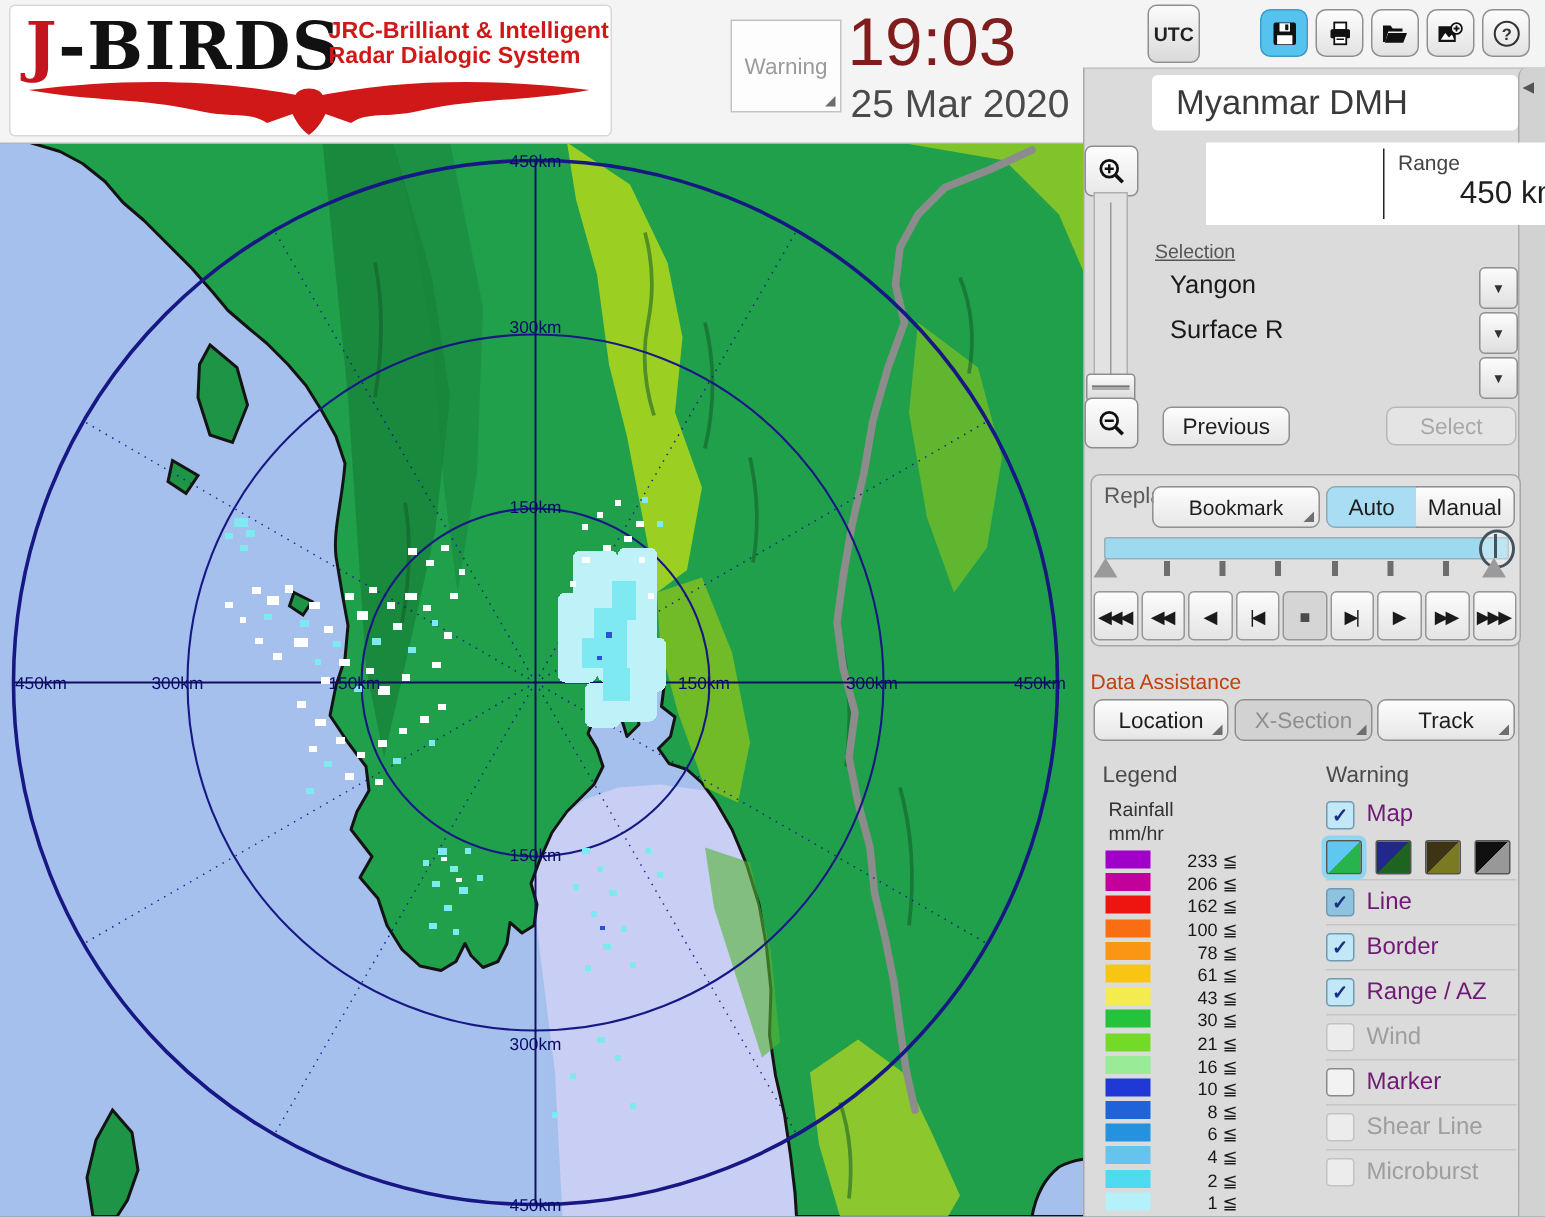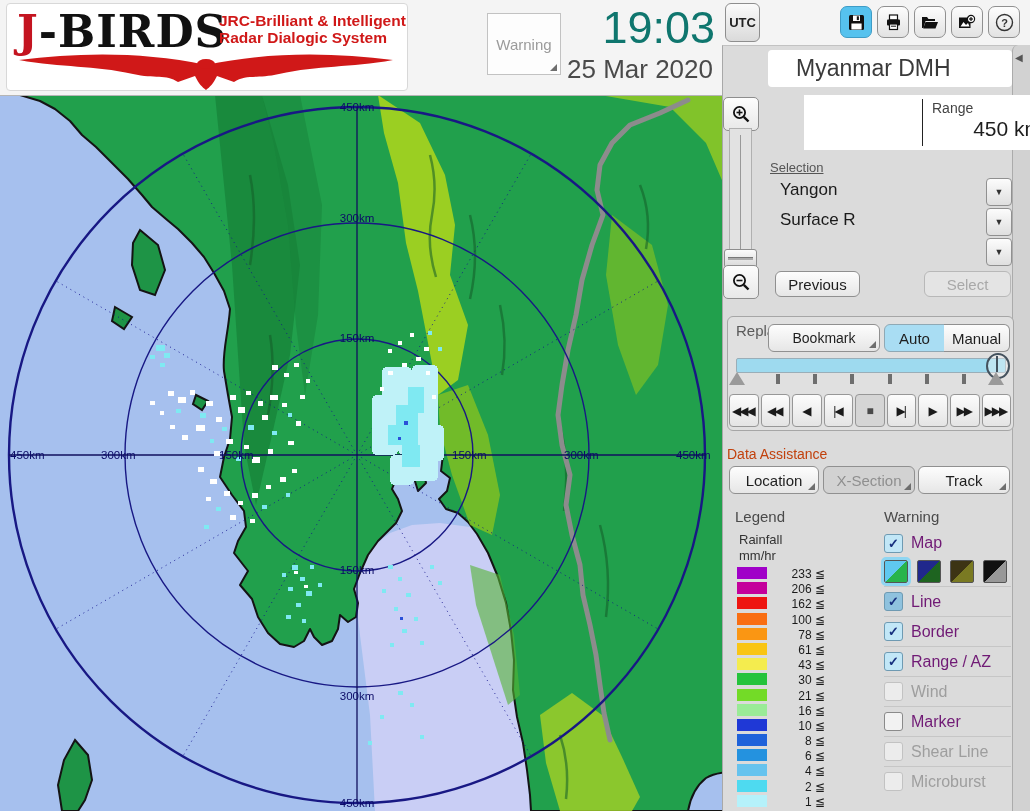--- a/index.html
+++ b/index.html
@@ -11,36 +11,36 @@
   .logo-box{left:6px;top:3px;width:400px;height:86px;background:#FFF;border:1px solid #D8D8D8;border-radius:4px;}
   .logo-title{left:10px;top:2px;font-family:"DejaVu Serif","Liberation Serif",serif;font-weight:bold;
               font-size:44px;color:#111;letter-spacing:1px;}
   .logo-title .j{color:#C41420;}
   .logo-slogan{left:212px;top:8px;color:#D01818;font-weight:bold;font-size:15.5px;line-height:17px;white-space:nowrap;}
   .eagle{left:8px;top:48px;}
   .warn-btn{left:487px;top:13px;width:72px;height:60px;background:#FDFDFD;border:1px solid #C2C2C2;
             color:#9B9B9B;font-size:15px;display:flex;align-items:center;justify-content:center;}
   .corner-tri{position:absolute;right:3px;bottom:3px;width:0;height:0;
               border-left:7px solid transparent;border-bottom:7px solid #6E6E6E;}
-  .clock-time{left:565px;top:2px;width:150px;text-align:right;font-size:45px;color:#0f766e;}
+  .clock-time{left:565px;top:2px;width:150px;text-align:left;font-size:45px;color:#7f1d1d;}
   .clock-date{left:552px;top:54px;width:176px;text-align:center;font-size:26px;color:#4A4A4A;}
   .tz-btn{left:725px;width:33px;height:37px;border:1px solid #8E8E8E;border-radius:6px;
           font-size:13px;font-weight:bold;color:#222;display:flex;align-items:center;justify-content:center;}
-  .tz-utc{top:3px;background:linear-gradient(#FBFBFB,#DADADA);}
+  .tz-utc{top:3px;background:linear-gradient(#FBFBFB,#DADADA);margin-left:40px;}
   .tz-mmt{top:49px;background:#A5D8F0;border-color:#7FA8BC;}
   .toolbar{left:840px;top:6px;display:flex;gap:5px;}
   .tool-btn{width:30px;height:30px;border:1px solid #909090;border-radius:7px;
             background:linear-gradient(#FDFDFD,#E2E2E2);display:flex;align-items:center;justify-content:center;}
   .tool-btn.active{background:#56C2EE;border-color:#3E9CC6;}
   
   .panel-bg{left:722px;top:45px;width:308px;height:766px;background:#DBDBDB;border-left:1px solid #A8A8A8;border-top:1px solid #C2C2C2;}
   .right-strip{left:1012px;top:45px;width:18px;height:766px;background:#D2D2D2;border-left:1px solid #ABABAB;border-top-left-radius:6px;}
   .collapse-arrow{left:1015px;top:52px;font-size:10px;color:#555;}
   .station-box{left:768px;top:50px;width:244px;height:37px;background:#FFF;border-radius:4px;
-               display:flex;align-items:center;padding-left:28px;box-sizing:border-box;font-size:23px;color:#3A3A3A;}
+               display:flex;align-items:center;padding-left:16px;box-sizing:border-box;font-size:23px;color:#3A3A3A;}
   .range-box{left:804px;top:95px;width:244px;height:55px;background:#FFF;padding-left:12px;}
   .range-divider{left:886px;top:99px;width:1px;height:47px;background:#222;}
   .range-label{left:896px;top:100px;font-size:14px;color:#444;}
   .range-value{left:886px;top:117px;width:120px;text-align:right;font-size:21px;color:#1E1E1E;}
   .sel-label{left:770px;top:160px;font-size:13px;color:#555;text-decoration:underline;}
   .dd-row{left:770px;width:242px;height:27px;}
   .dd-value{position:absolute;left:10px;top:2px;font-size:17px;color:#1A1A1A;}
   .dd-btn{position:absolute;right:0;top:0;width:24px;height:26px;border:1px solid #909090;border-radius:4px;
           background:linear-gradient(#FCFCFC,#DFDFDF);display:flex;align-items:center;justify-content:center;
           font-size:9px;color:#333;}

